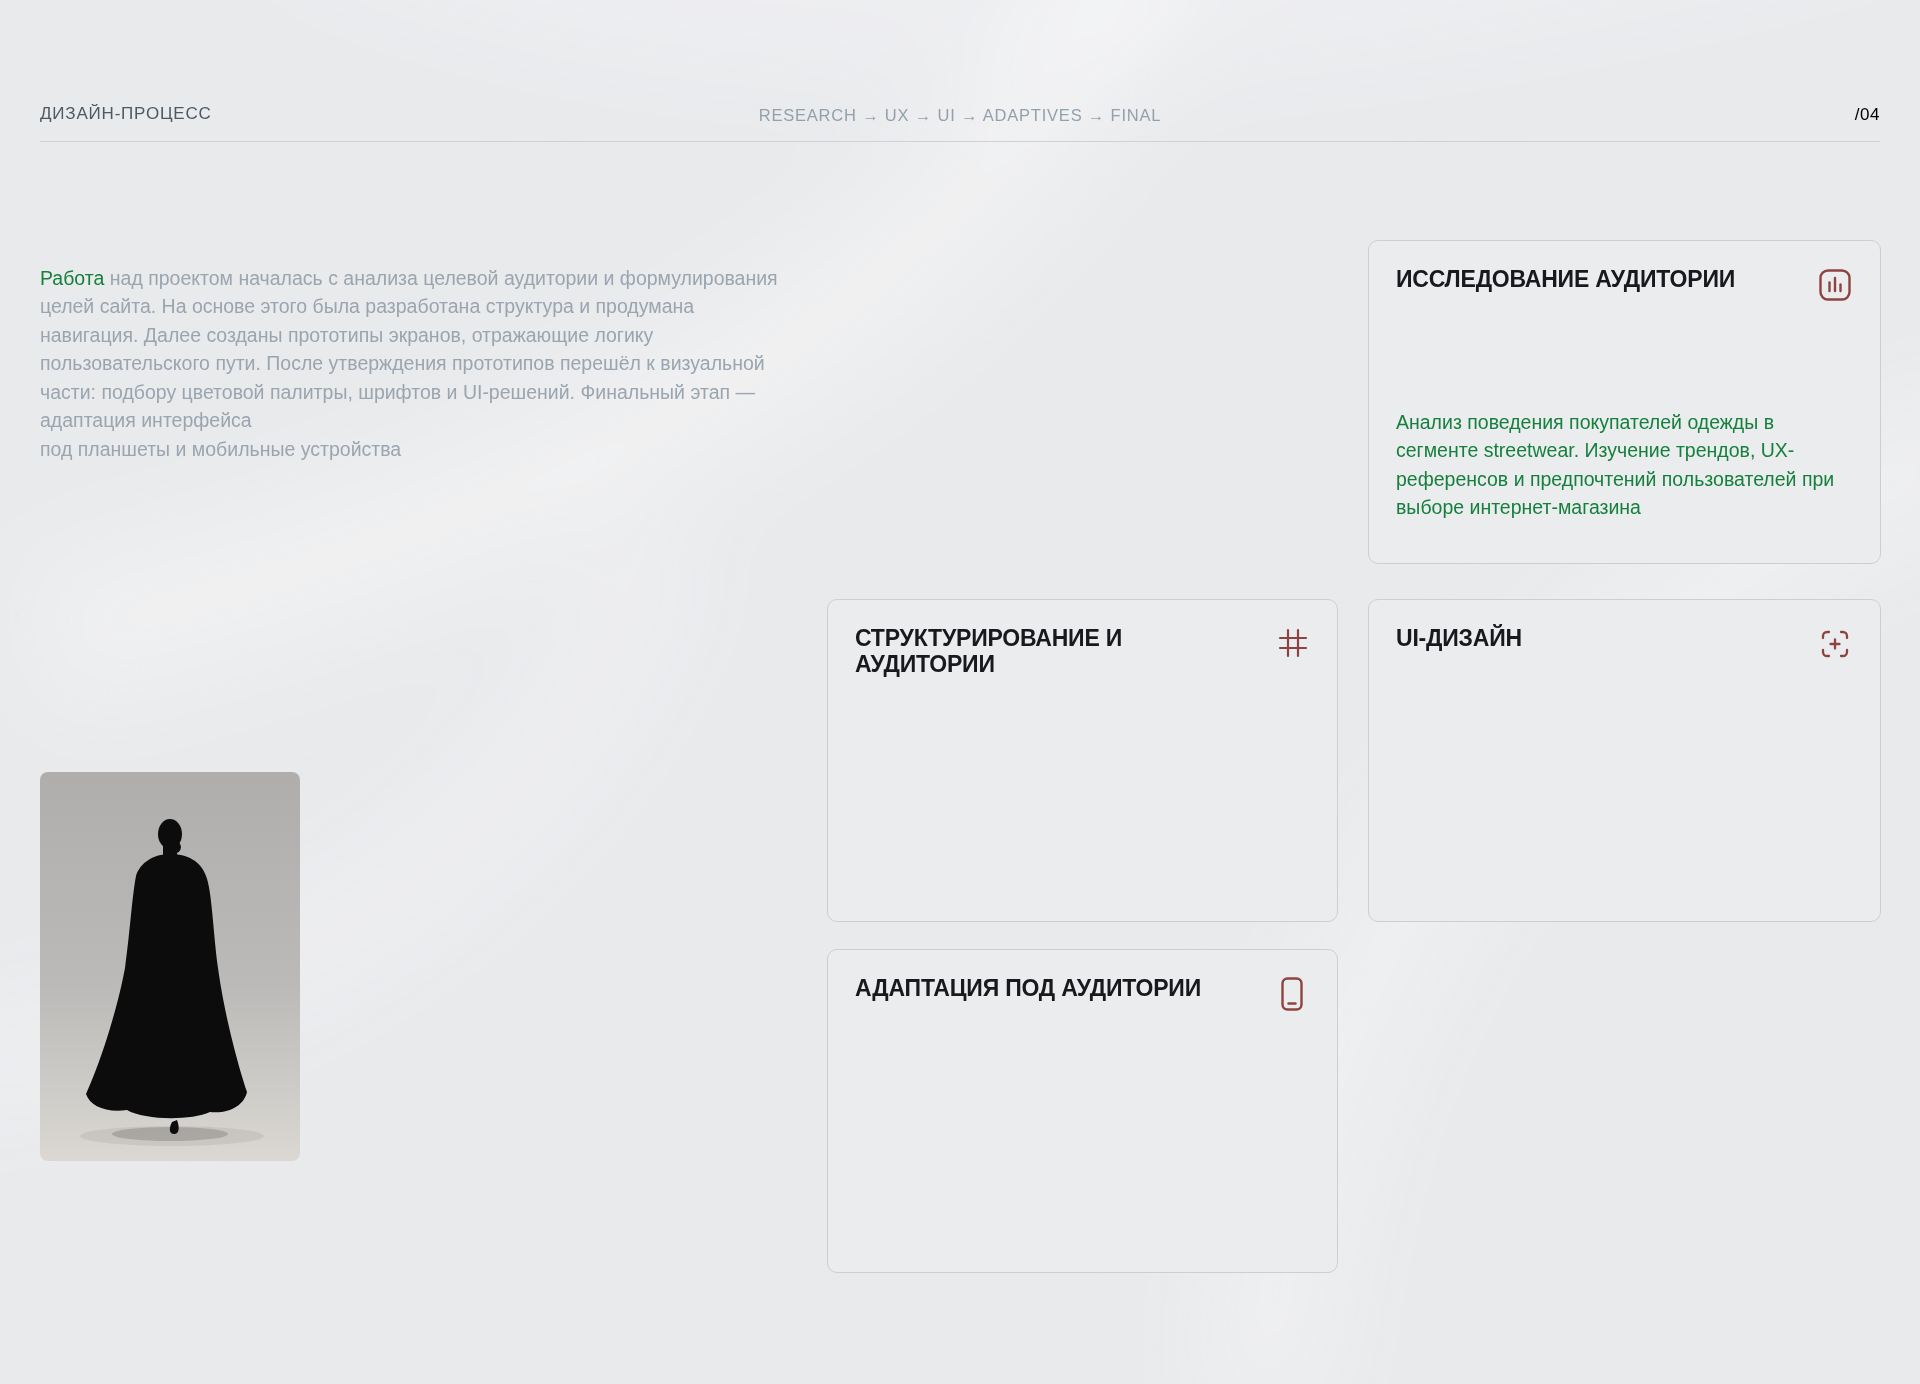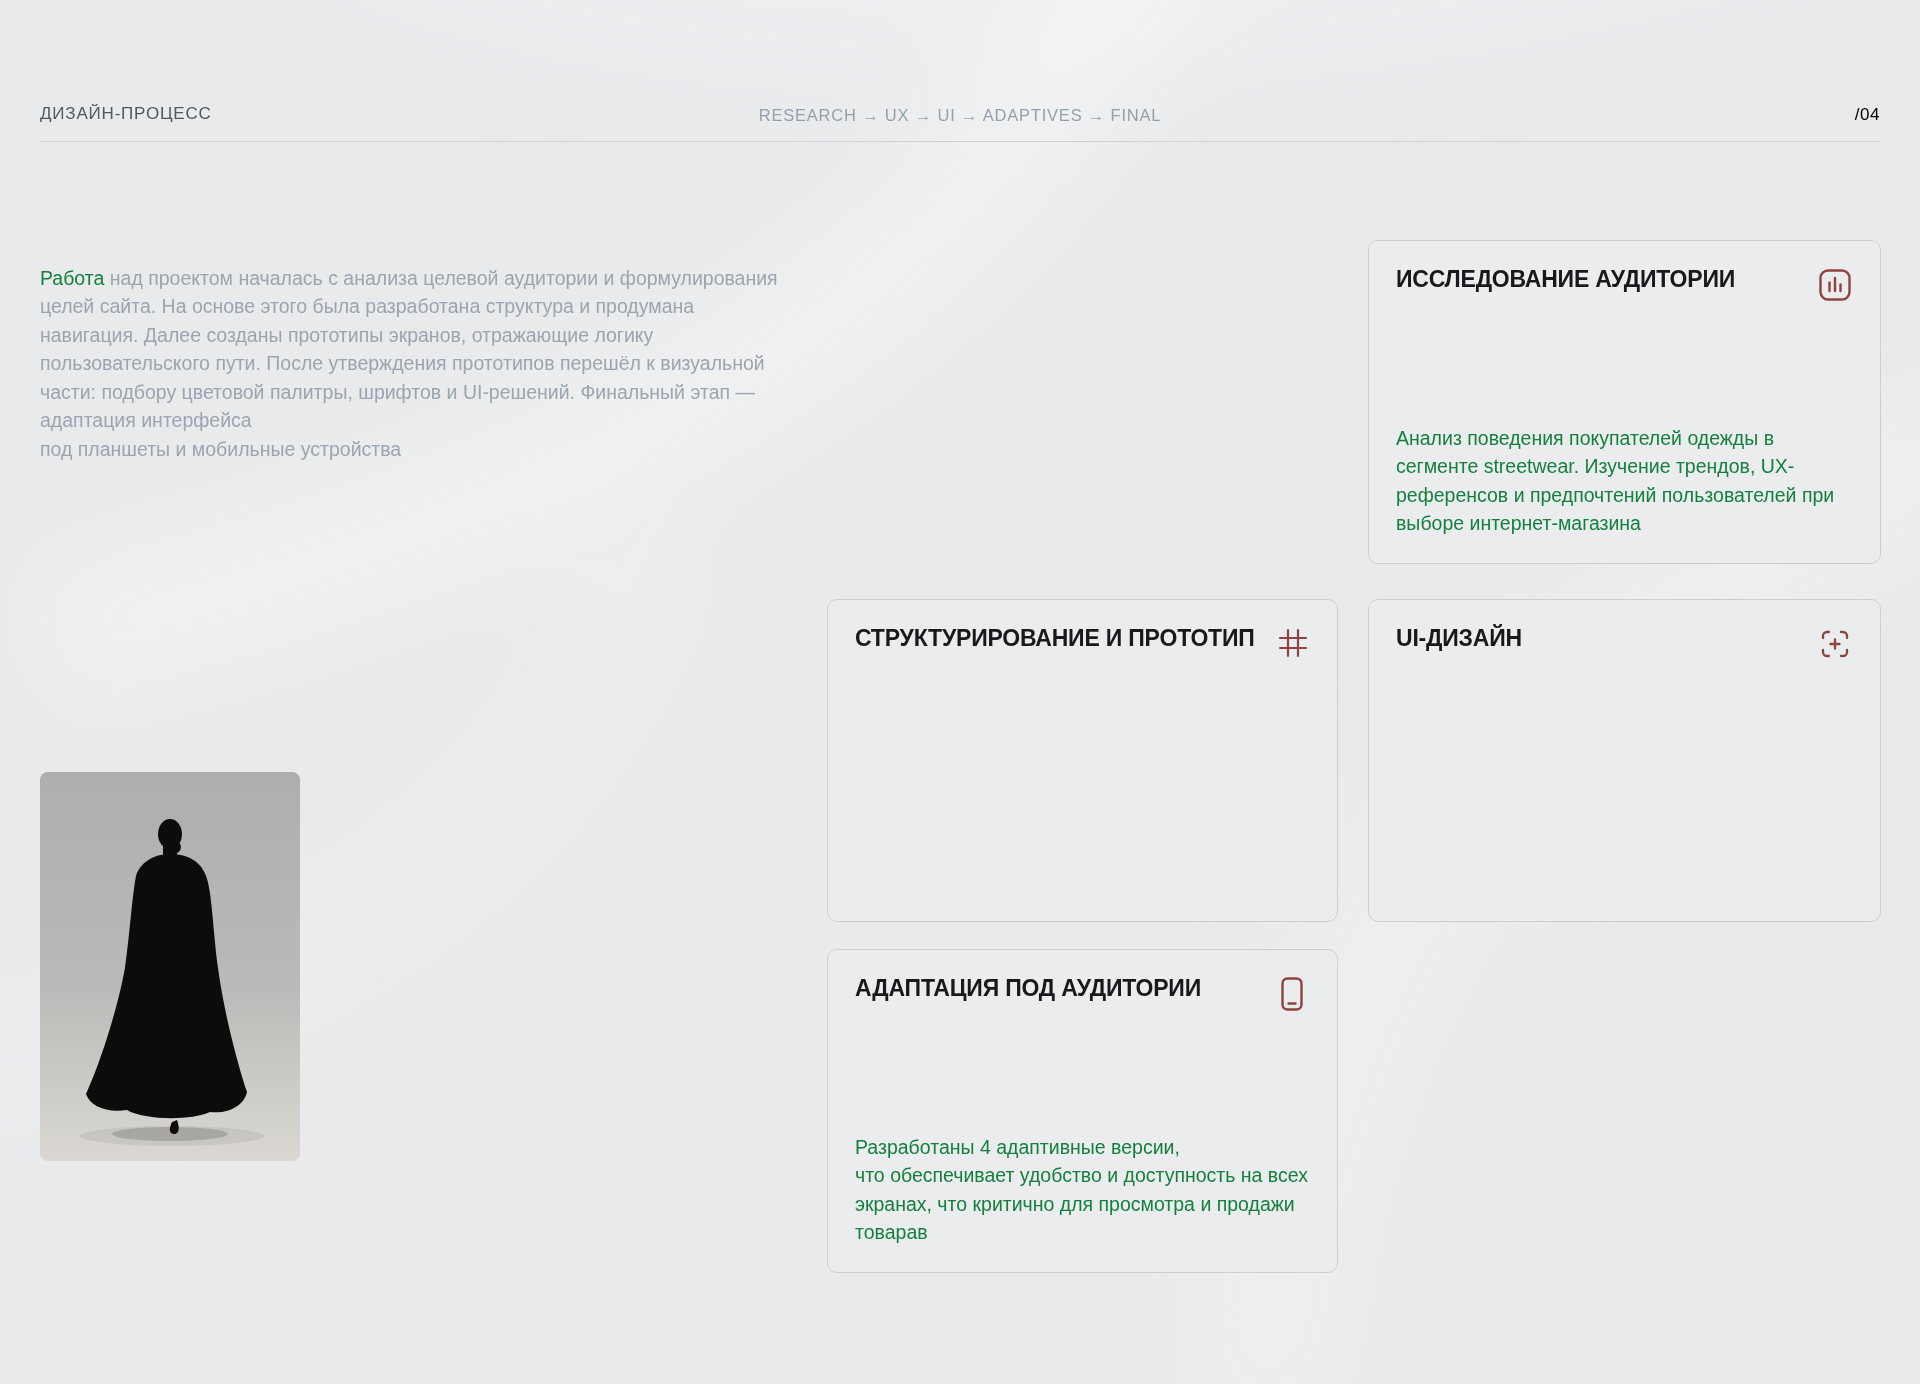--- a/index.html
+++ b/index.html
@@ -37,21 +37,21 @@
   .intro .lead{color:#15803d;}
   
   .photo{
     position:absolute;left:40px;top:772px;width:260px;height:389px;
     border-radius:8px;overflow:hidden;
   }
   .photo svg{display:block;}
   
   .card{
     position:absolute;box-sizing:border-box;
-    padding:25px 27px 26px 27px;
+    padding:25px 27px 42px 27px;
     background:#ebecee;
     border:1px solid #cbcfd2;
     border-radius:10px;
     display:flex;flex-direction:column;
   }
   .card-head{display:flex;justify-content:space-between;align-items:flex-start;gap:12px;}
   .card-title{
     font-size:23px;font-weight:bold;color:#17191c;letter-spacing:-.2px;line-height:1.15;
   }
   .card-icon{flex:none;color:#8f4340;margin-top:1px;}
@@ -134,21 +134,21 @@
         <line x1="18" y1="24" x2="18" y2="11"></line>
         <line x1="23.5" y1="24" x2="23.5" y2="17.5"></line>
       </svg>
     </span>
   </div>
   <div class="card-body">Анализ поведения покупателей одежды в сегменте streetwear. Изучение трендов, UX-референсов и предпочтений пользователей при выборе интернет-магазина</div>
 </div>
 
 <div class="card card-2">
   <div class="card-head">
-    <div class="card-title">СТРУКТУРИРОВАНИЕ И ПРОТОТИП</div>
+    <div class="card-title">СТРУКТУРИРОВАНИЕ И АУДИТОРИИ</div>
     <span class="card-icon">
       <svg width="34" height="34" viewBox="0 0 34 34" fill="none" stroke="currentColor" stroke-width="2.2" stroke-linecap="round">
         <line x1="12" y1="4" x2="12" y2="30"></line>
         <line x1="22" y1="4" x2="22" y2="30"></line>
         <line x1="4" y1="12" x2="30" y2="12"></line>
         <line x1="4" y1="22" x2="30" y2="22"></line>
       </svg>
     </span>
   </div>
 </div>
@@ -172,15 +172,13 @@
 <div class="card card-4">
   <div class="card-head">
     <div class="card-title">АДАПТАЦИЯ ПОД АУДИТОРИИ</div>
     <span class="card-icon">
       <svg width="36" height="36" viewBox="0 0 36 36" fill="none" stroke="currentColor" stroke-width="2.4" stroke-linecap="round">
         <rect x="8.5" y="2.5" width="19" height="31" rx="5"></rect>
         <line x1="14.5" y1="27.5" x2="21.5" y2="27.5"></line>
       </svg>
     </span>
   </div>
-  <div class="card-body">Разработаны 4 адаптивные версии,
-что обеспечивает удобство и доступность на всех экранах, что критично для просмотра и продажи товарав</div>
 </div>
 
 </body></html>

